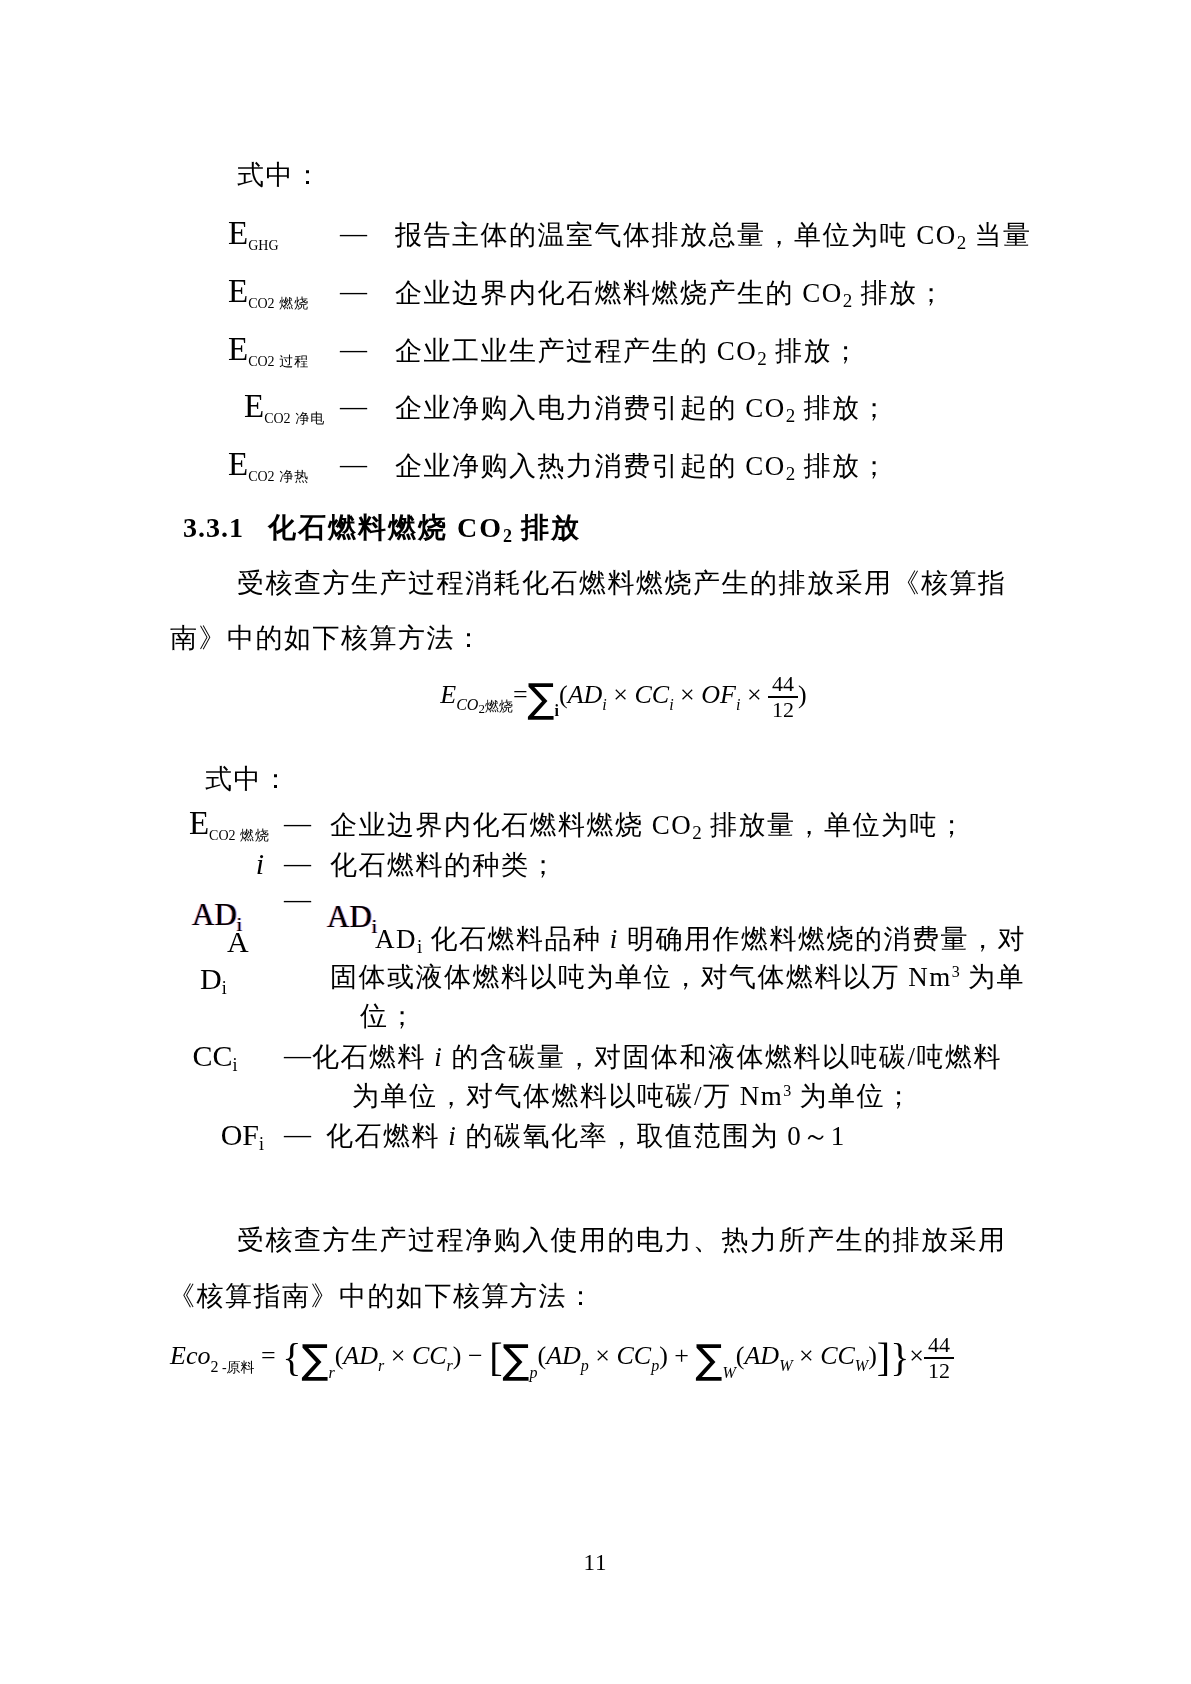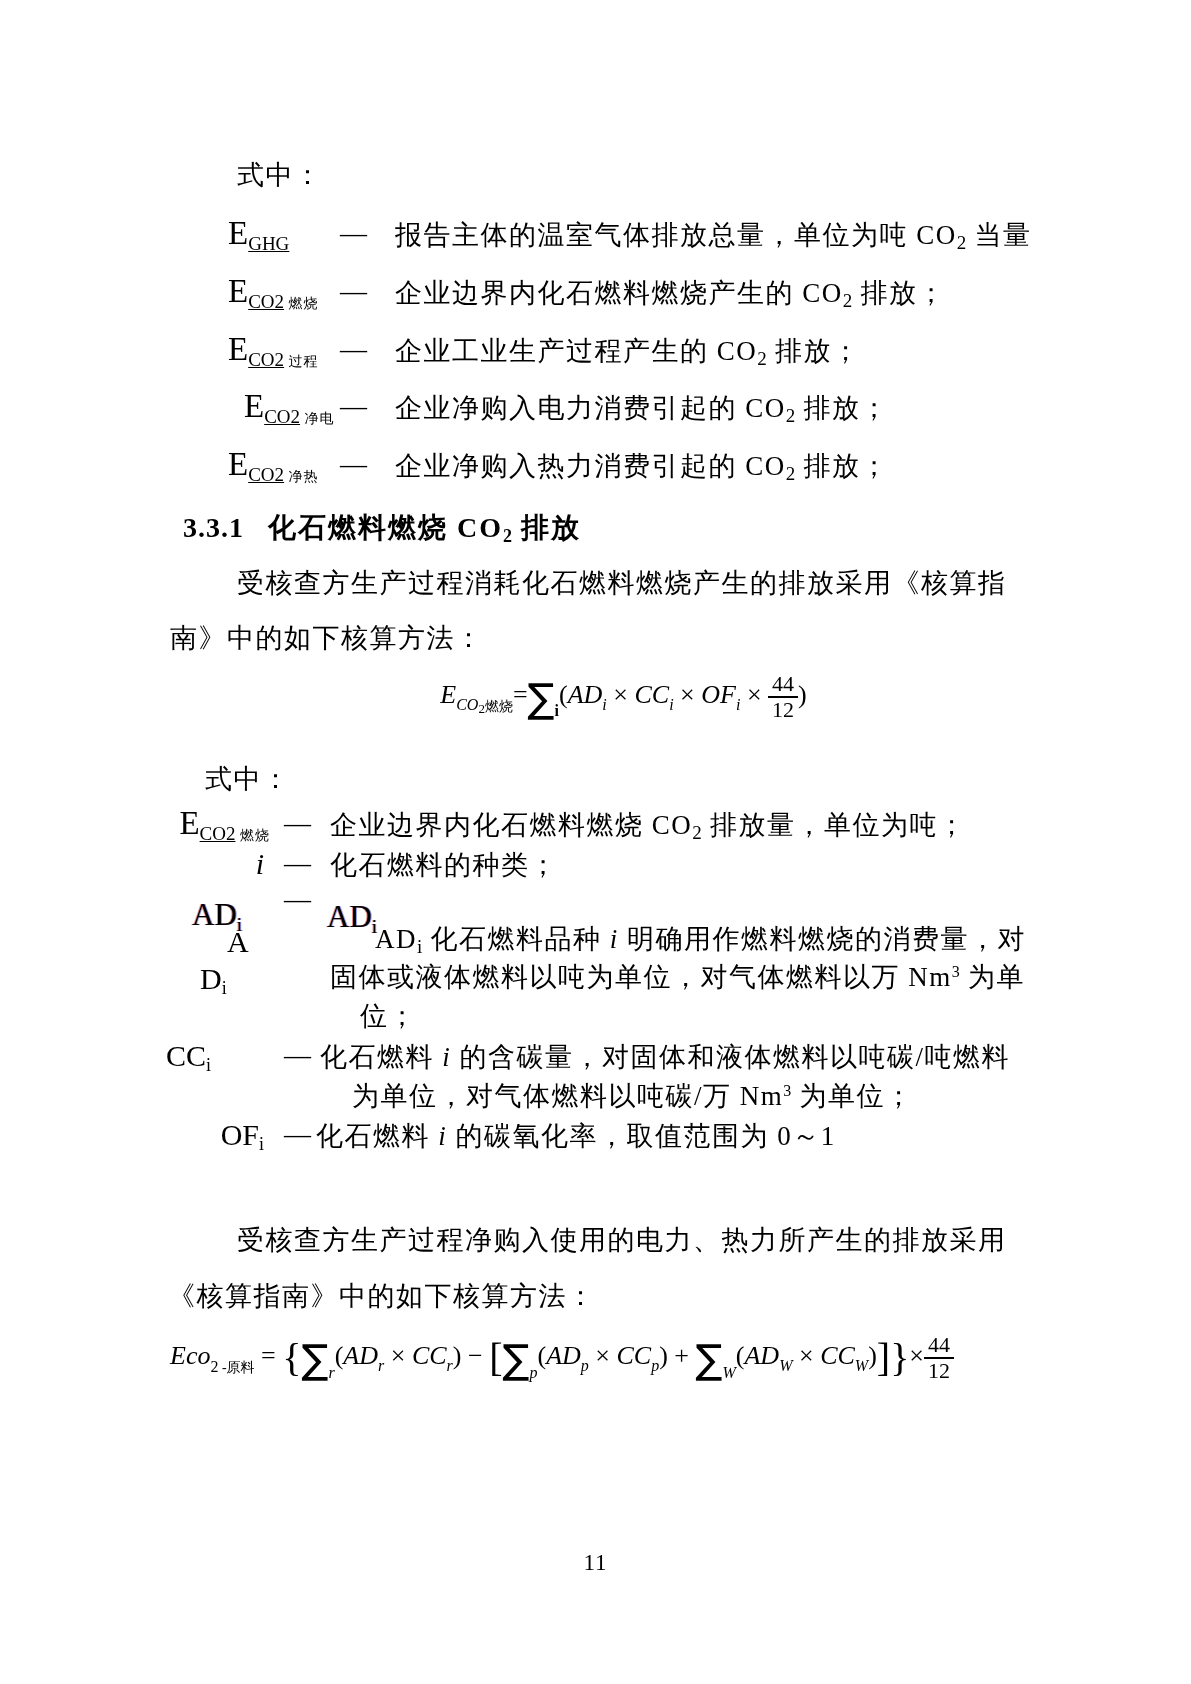--- a/index.html
+++ b/index.html
@@ -7,21 +7,21 @@
     position:relative; width:1191px; height:1684px; margin:0 auto;
     background:#ffffff; color:#000;
     font-family:"Liberation Serif","DejaVu Serif",serif;
     overflow:hidden;
   }
   .abs { position:absolute; white-space:nowrap; }
   .cn  { font-size:27px; letter-spacing:1.5px; line-height:1.3; }
 
   
   .sym  { font-size:33px; letter-spacing:0; }
-  .sym .sub   { font-size:19px; vertical-align:-6px; letter-spacing:0;text-decoration:underline; }
+  .sym .sub   { font-size:14px; vertical-align:-6px; letter-spacing:0; }
   .sym .subcn { font-size:14px; vertical-align:-6px; letter-spacing:1px; }
   .sym2 { font-size:30px; letter-spacing:0; }
   .sym2 .sub  { font-size:18px; vertical-align:-5px; }
 
   
   .it   { font-style:italic; }
   .sub2 { font-size:19px; vertical-align:-5px; letter-spacing:0; }
   .sup3 { font-size:16px; vertical-align:9px; letter-spacing:0; }
 
   .dash { font-size:27px; }
@@ -111,29 +111,29 @@
     <span class="abs sym2" style="left:227px;top:925px"><span>A</span></span>
     <span class="abs sym2" style="left:200px;top:962px"><span>D</span><span class="sub">i</span></span>
     <span class="abs dash" style="left:284px;top:884px">—</span>
     <span class="abs" style="left:327px;top:899px"><span class="fr">AD</span><span class="frsub">i</span></span>
     <span class="abs cn" style="left:375px;top:922px"><span>AD</span><span class="sub2">i</span><span> 化石燃料品种 </span><span class="it">i</span><span> 明确用作燃料燃烧的消费量，对</span></span>
     <span class="abs cn" style="left:330px;top:960px"><span>固体或液体燃料以吨为单位，对气体燃料以万 Nm</span><span class="sup3">3</span><span> 为单</span></span>
     <span class="abs cn" style="left:360px;top:999px"><span>位；</span></span>
   </div>
 
   <div class="abs" style="top:1040px;left:0;width:1191px;height:0">
-    <span class="abs sym2" style="left:166px;width:98px;text-align:left;top:-1px"><span>CC</span><span class="sub">i</span></span>
+    <span class="abs sym2" style="left:166px;width:98px;text-align:center;top:-1px"><span>CC</span><span class="sub">i</span></span>
     <span class="abs dash" style="left:284px;top:0">—</span>
-    <span class="abs cn" style="left:320px;top:0"><span>化石燃料 </span><span class="it">i</span><span> 的含碳量，对固体和液体燃料以吨碳/吨燃料</span></span>
+    <span class="abs cn" style="left:312px;top:0"><span>化石燃料 </span><span class="it">i</span><span> 的含碳量，对固体和液体燃料以吨碳/吨燃料</span></span>
     <span class="abs cn" style="left:352px;top:39px"><span>为单位，对气体燃料以吨碳/万 Nm</span><span class="sup3">3</span><span> 为单位；</span></span>
   </div>
   <div class="abs" style="top:1119px;left:0;width:1191px;height:0">
     <span class="abs sym2" style="left:166px;width:98px;text-align:right;top:-1px"><span>OF</span><span class="sub">i</span></span>
     <span class="abs dash" style="left:284px;top:0">—</span>
-    <span class="abs cn" style="left:316px;top:0"><span>化石燃料 </span><span class="it">i</span><span> 的碳氧化率，取值范围为 0～1</span></span>
+    <span class="abs cn" style="left:326px;top:0"><span>化石燃料 </span><span class="it">i</span><span> 的碳氧化率，取值范围为 0～1</span></span>
   </div>
 
 
   <div class="abs cn" style="top:1279px;left:168px">《核算指南》中的如下核算方法：</div>
   <div class="abs cn" style="top:1223px;left:237px">受核查方生产过程净购入使用的电力、热力所产生的排放采用</div>
 
   <div class="abs formula" style="top:1333px;left:170px"><span class="it">Eco</span><span class="fsubn">2</span><span class="fsubcn"> -原料</span><span> = </span><span class="big">{</span><span class="sum">∑</span><span class="sumsub">r</span><span>(</span><span class="it">AD</span><span class="fsub">r</span><span> × </span><span class="it">CC</span><span class="fsub">r</span><span>)</span><span> − </span><span class="big">[</span><span class="sum">∑</span><span class="sumsub">p</span><span>(</span><span class="it">AD</span><span class="fsub">p</span><span> × </span><span class="it">CC</span><span class="fsub">p</span><span>)</span><span> + </span><span class="sum">∑</span><span class="sumsub">W</span><span>(</span><span class="it">AD</span><span class="fsub">W</span><span> × </span><span class="it">CC</span><span class="fsub">W</span><span>)</span><span class="big">]}</span><span>×</span><span class="frac"><span class="num">44</span><span class="den">12</span></span></div>
 
   <div class="abs footer" style="top:1550px;left:0;width:1191px;text-align:center">11</div>
 

